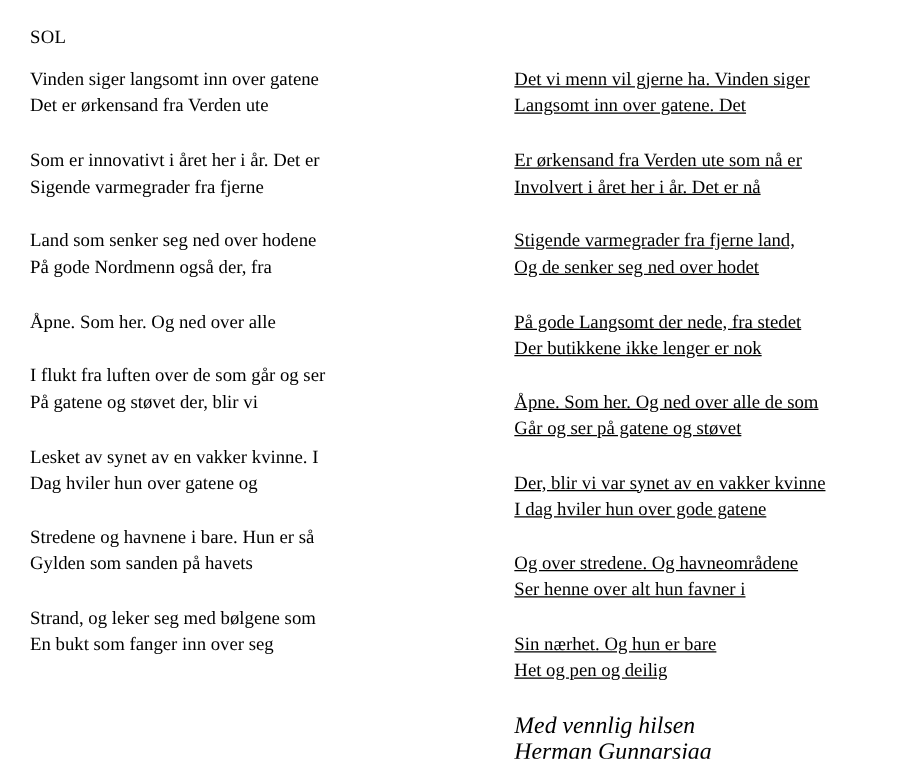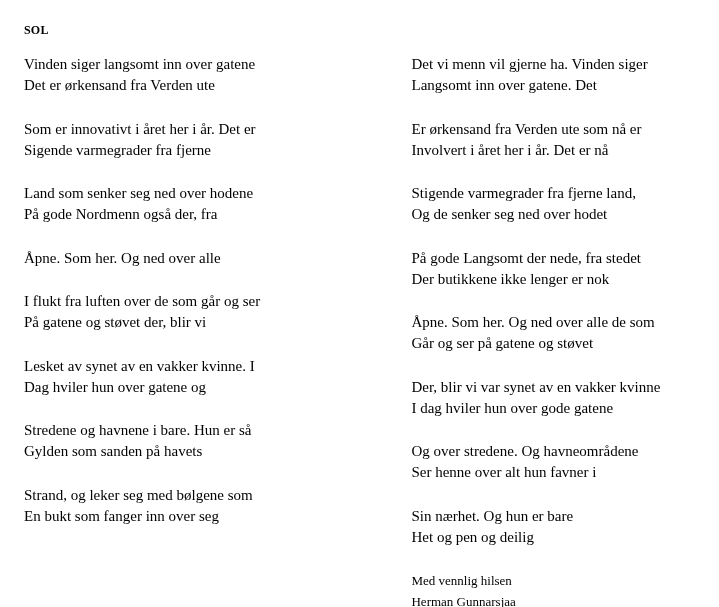--- a/index.html
+++ b/index.html
@@ -15,25 +15,25 @@
     overflow: hidden;
   }
   .page {
     position: relative;
     width: 719px;
     height: 607px;
     box-sizing: border-box;
     padding: 20px 22px 0 24px;
   }
   .doc-title {
-    font-size: 12px;
+    font-size: 15px;
     line-height: 20px;
     letter-spacing: 0.2px;
     margin: 0 0 14px 0;
-    font-weight: bold;
+    font-weight: normal;
   }
   .columns {
     display: flex;
     align-items: flex-start;
   }
   .col {
     box-sizing: border-box;
   }
   .col-left {
     width: 400px;
@@ -46,28 +46,30 @@
   .stanza {
     margin: 0 0 22.5px 0;
   }
   .stanza .line {
     font-size: 15px;
     line-height: 21px;
     white-space: nowrap;
   }
   .col-right .stanza {
     margin-bottom: 22.5px;
+    text-decoration: underline;
   }
   .signature {
     margin-top: 20px;
   }
   .signature .line {
-    font-size: 13px;
+    font-size: 19px;
     line-height: 21px;
     white-space: nowrap;
+    font-style: italic;
   }
 </style>
 </head>
 <body>
 
 <div class="page">
 
   <h1 class="doc-title">SOL</h1>
 
   <div class="columns">

